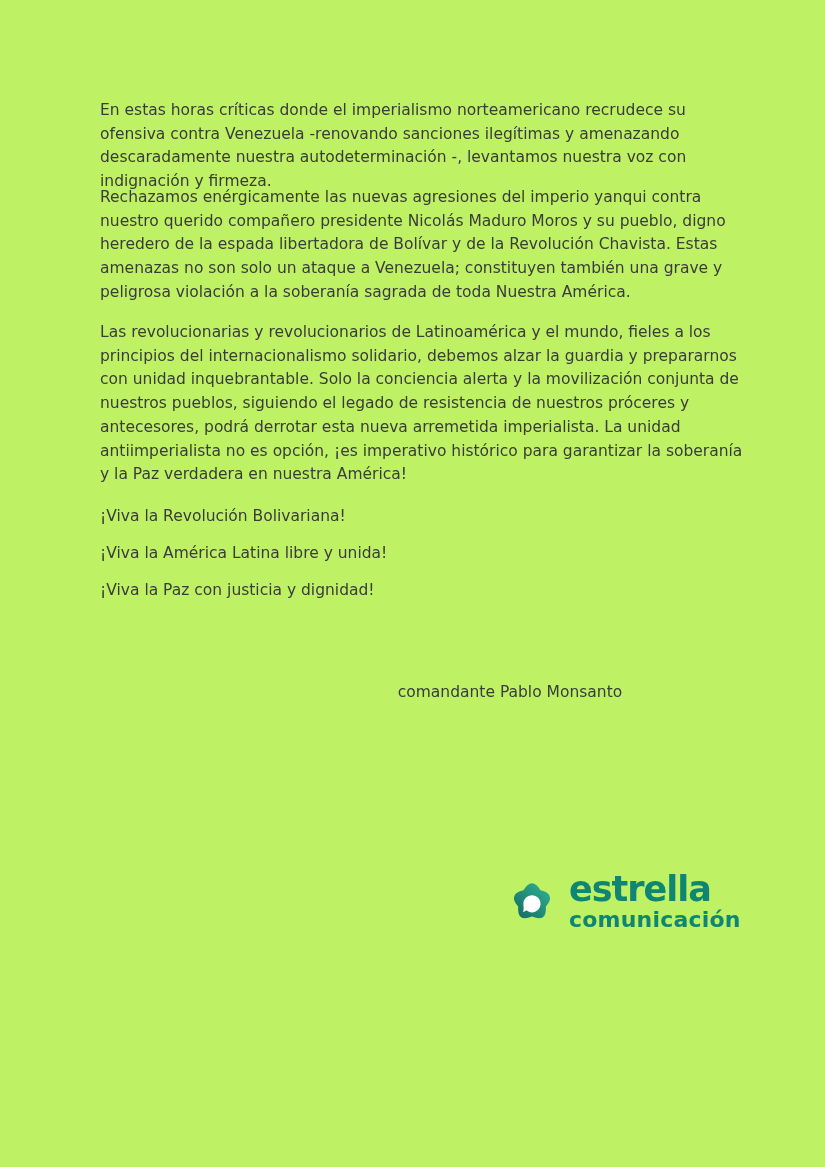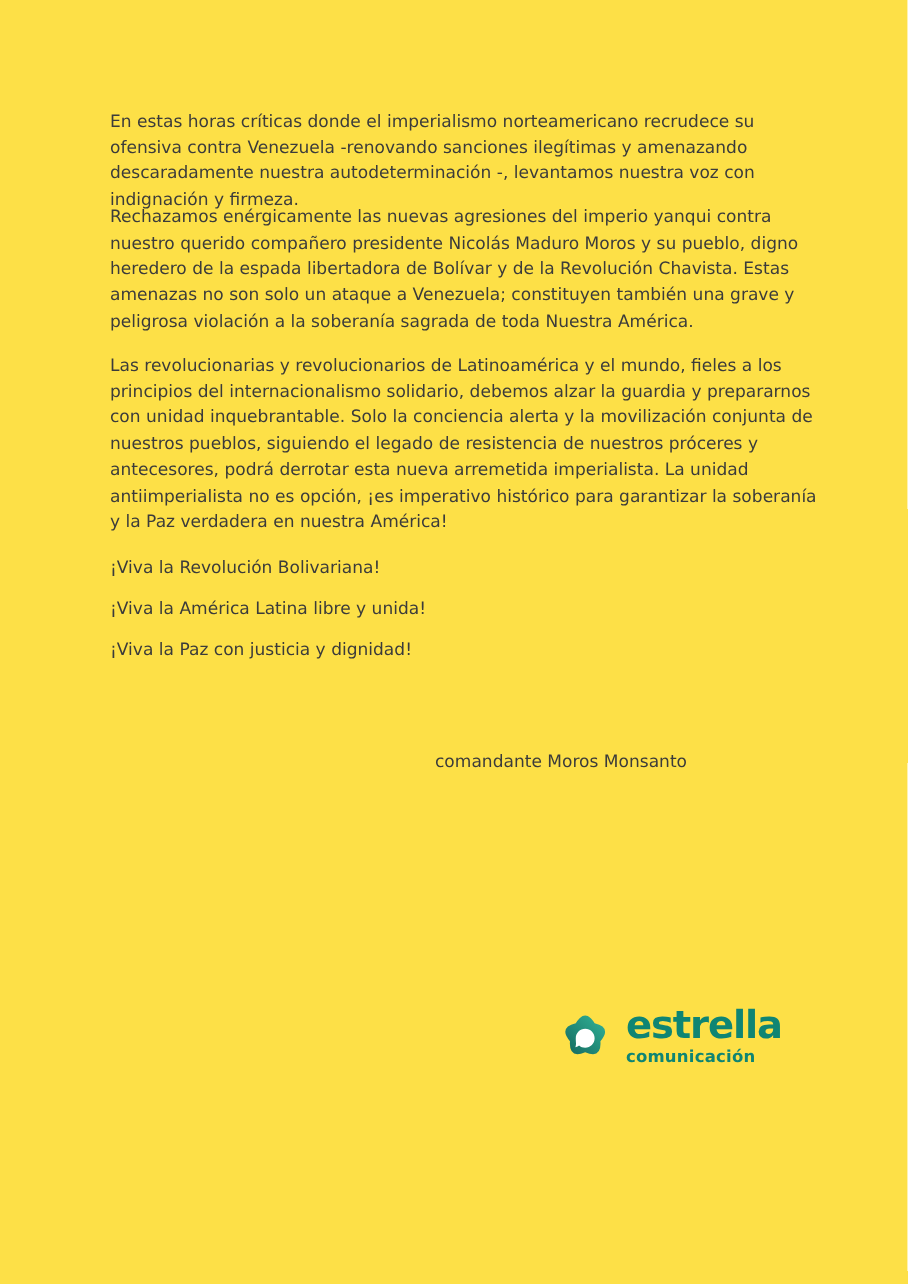--- a/index.html
+++ b/index.html
@@ -4,21 +4,21 @@
 <style>
   html, body {
     margin: 0;
     padding: 0;
     background: #ffffff;
   }
   .page {
     position: relative;
     width: 825px;
     height: 1167px;
-    background: #fde047;
+    background: #bef264;
     overflow: hidden;
     font-family: "DejaVu Sans", "Liberation Sans", sans-serif;
     color: #3b3b3b;
   }
   .para {
     position: absolute;
     left: 100px;
     width: 645px;
     margin: 0;
     font-size: 15.5px;
@@ -50,21 +50,21 @@
     color: #3b3b3b;
   }
   .signature-title {
     margin: 13px 0 0 0;
     font-size: 15.5px;
     line-height: 23.7px;
     color: #3b3b3b;
   }
   .logo {
     position: absolute;
-    top: 912px;
+    top: 872px;
     left: 504px;
     display: flex;
     align-items: center;
   }
   .logo-star {
     width: 56px;
     height: 60px;
     flex: 0 0 auto;
   }
   .logo-textcol {
@@ -75,21 +75,21 @@
   }
   .logo-wordmark {
     font-size: 35px;
     font-weight: 700;
     letter-spacing: -1px;
     line-height: 1.0;
     color: #0f8573;
     font-family: "DejaVu Sans", "Liberation Sans", sans-serif;
   }
   .logo-tagline {
-    font-size: 15px;
+    font-size: 22px;
     font-weight: 600;
     letter-spacing: 0.2px;
     line-height: 1.1;
     margin-top: 1px;
     color: #0f8573;
     font-family: "DejaVu Sans", "Liberation Sans", sans-serif;
   }
 </style>
 </head>
 <body>
@@ -102,21 +102,21 @@
 
   <p class="para" style="top: 321px;">Las revolucionarias y revolucionarios de Latinoamérica y el mundo, fieles a los principios del internacionalismo solidario, debemos alzar la guardia y prepararnos con unidad inquebrantable. Solo la conciencia alerta y la movilización conjunta de nuestros pueblos, siguiendo el legado de resistencia de nuestros próceres y antecesores, podrá derrotar esta nueva arremetida imperialista. La unidad antiimperialista no es opción, ¡es imperativo histórico para garantizar la soberanía y la Paz verdadera en nuestra América!</p>
 
   <p class="slogan" style="top: 542px;">¡Viva la América Latina libre y unida!</p>
 
   <p class="slogan" style="top: 505px;">¡Viva la Revolución Bolivariana!</p>
 
   <p class="slogan" style="top: 579px;">¡Viva la Paz con justicia y dignidad!</p>
 
   <div class="signature-block">
-    <p class="signature-name">comandante Moros Monsanto</p>
+    <p class="signature-name">comandante Pablo Monsanto</p>
   </div>
 
   <div class="logo">
     <span class="logo-star">
       <svg viewBox="0 0 100 100" width="56" height="60" aria-hidden="true">
         <defs>
           <linearGradient id="starGrad" x1="1" y1="0" x2="0" y2="1">
             <stop offset="0" stop-color="#31b598"></stop>
             <stop offset="1" stop-color="#14685e"></stop>
           </linearGradient>

